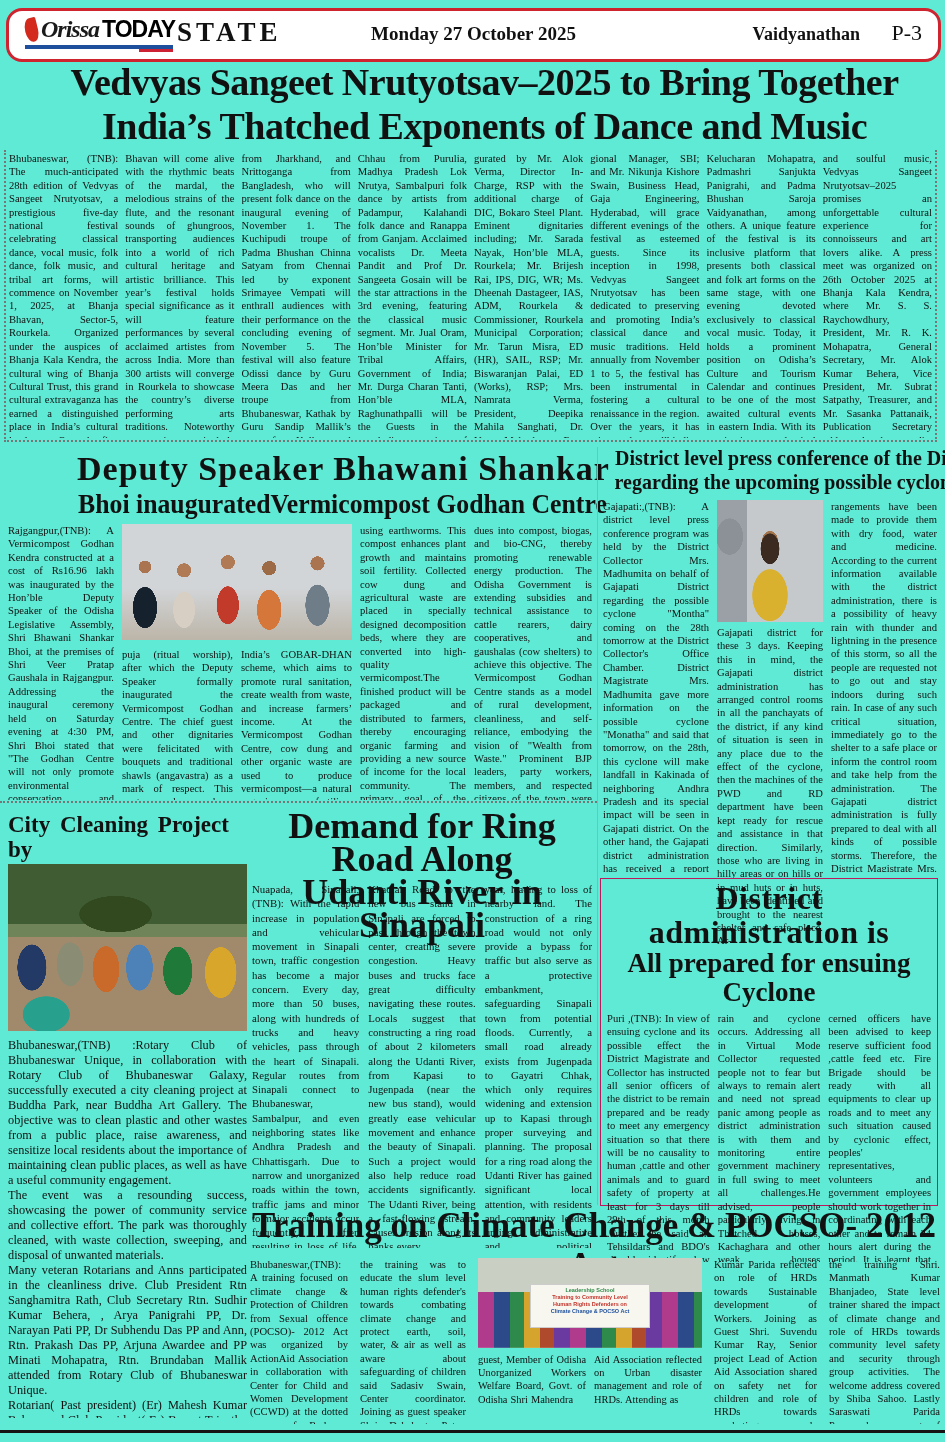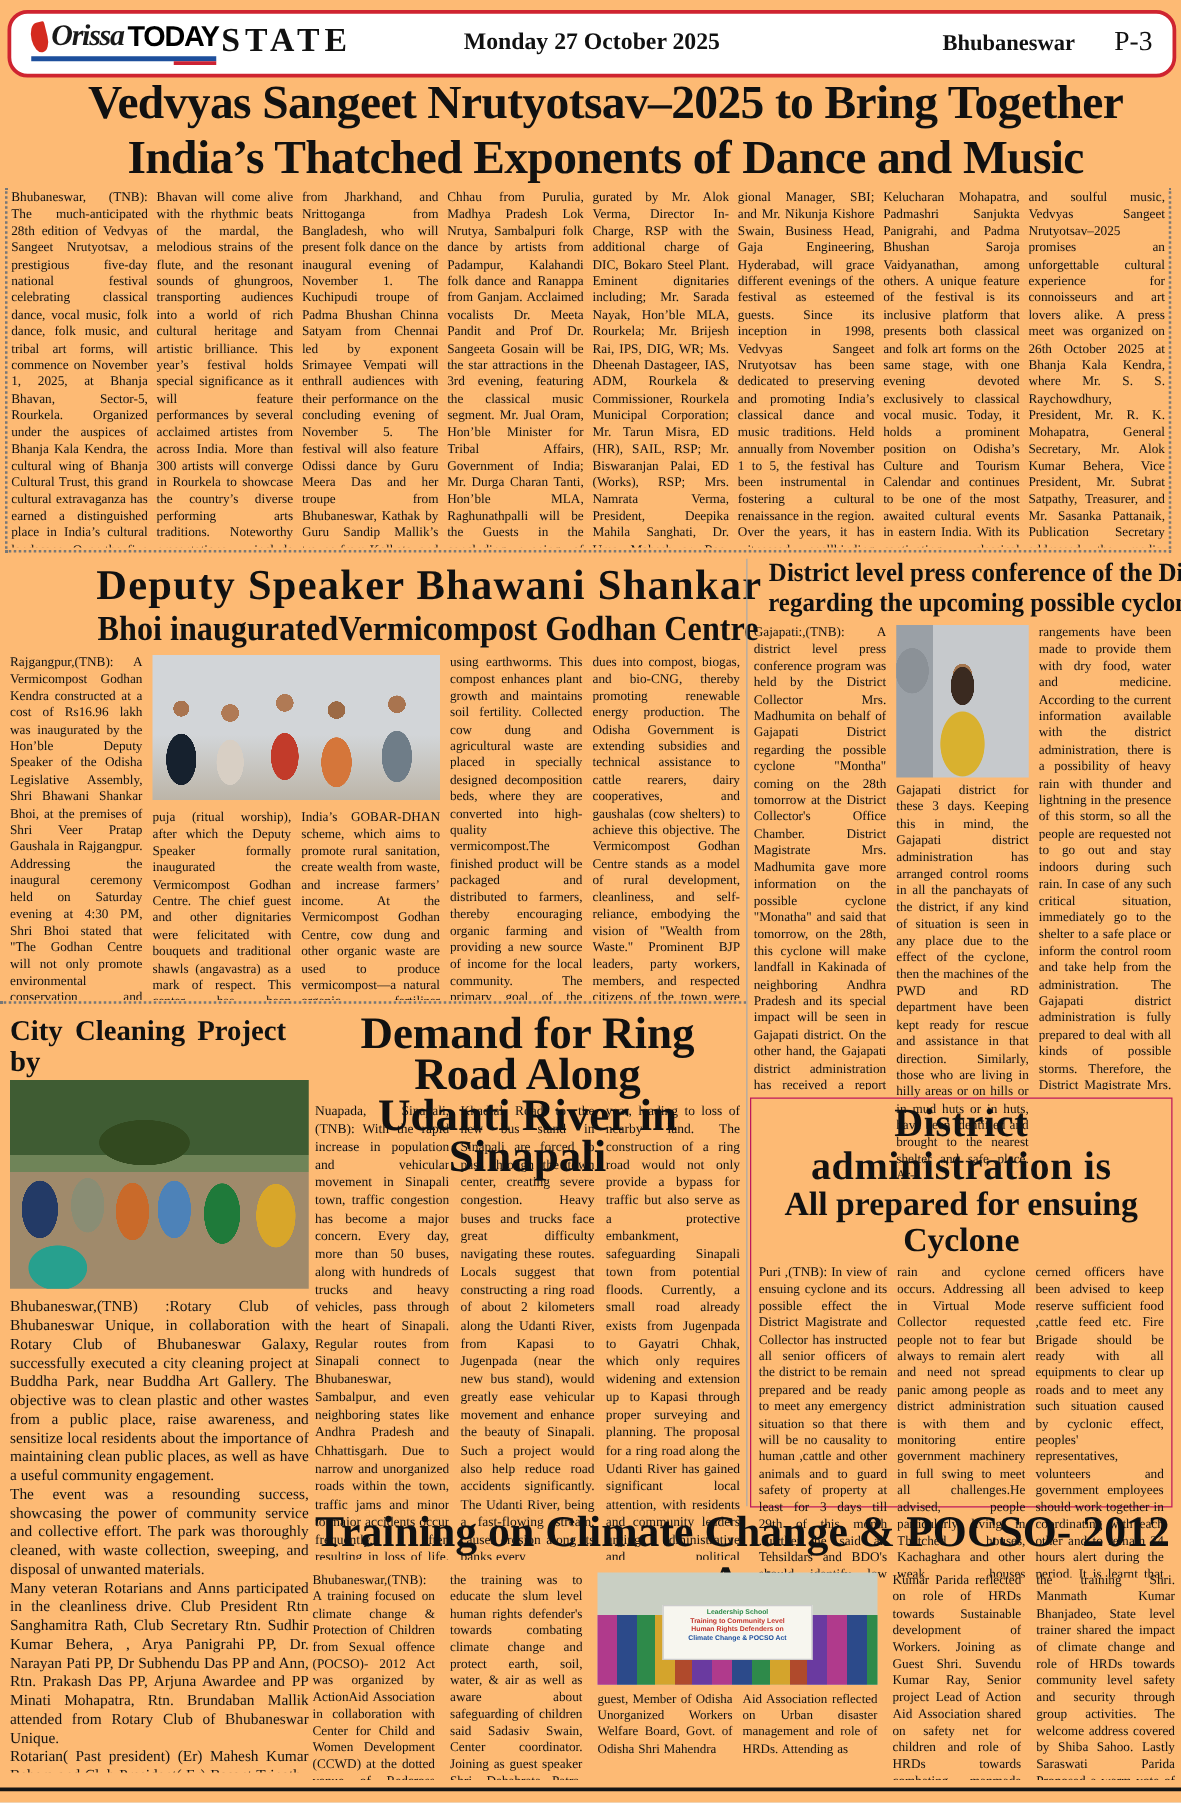--- a/index.html
+++ b/index.html
@@ -1,18 +1,18 @@
 <!DOCTYPE html>
 <html><head>
 <meta charset="utf-8">
 <style>
   html,body{margin:0;padding:0;background:#e8e8e4;}
   .page{
     position:relative;width:945px;height:1442px;margin:0 auto;
-    background:#fdba74;color:#111;
+    background:#5eead4;color:#111;
     font-family:"Liberation Serif","DejaVu Serif",serif;
     overflow:hidden;
   }
   
   .masthead{
     position:absolute;left:6px;top:8px;width:929px;height:48px;
     border:3px solid #cf2430;border-radius:16px;background:#fff;
   }
   .logo{position:absolute;left:16px;top:5px;width:150px;}
   .logo-row{display:flex;align-items:center;gap:3px;}
@@ -147,21 +147,21 @@
     <div class="logo">
       <div class="logo-row">
         <span class="flame"></span>
         <span class="logo-orissa">Orissa</span>
         <span class="logo-today">TODAY</span>
       </div>
       <div class="logo-bar"></div>
     </div>
     <div class="m-state">STATE</div>
     <div class="m-date">Monday 27 October 2025</div>
-    <div class="m-city">Bhubaneswar</div>
+    <div class="m-city">Vaidyanathan</div>
     <div class="m-page">P-3</div>
   </div>
 
   <div class="lead-hl">
     <div>Vedvyas Sangeet Nrutyotsav–2025 to Bring Together</div>
     <div>India’s Thatched Exponents of Dance and Music</div>
   </div>
   <div class="lead-body">
     <div class="col">Bhubaneswar, (TNB): The much-anticipated 28th edition of Vedvyas Sangeet Nrutyotsav, a prestigious five-day national festival celebrating classical dance, vocal music, folk dance, folk music, and tribal art forms, will commence on November 1, 2025, at Bhanja Bhavan, Sector-5, Rourkela. Organized under the auspices of Bhanja Kala Kendra, the cultural wing of Bhanja Cultural Trust, this grand cultural extravaganza has earned a distinguished place in India’s cultural landscape. Over the five days, the majestic Bhanja</div>
     <div class="col">Bhavan will come alive with the rhythmic beats of the mardal, the melodious strains of the flute, and the resonant sounds of ghungroos, transporting audiences into a world of rich cultural heritage and artistic brilliance. This year’s festival holds special significance as it will feature performances by several acclaimed artistes from across India. More than 300 artists will converge in Rourkela to showcase the country’s diverse performing arts traditions. Noteworthy presentations include Padmashri Mukund Nayak and his troupe</div>

